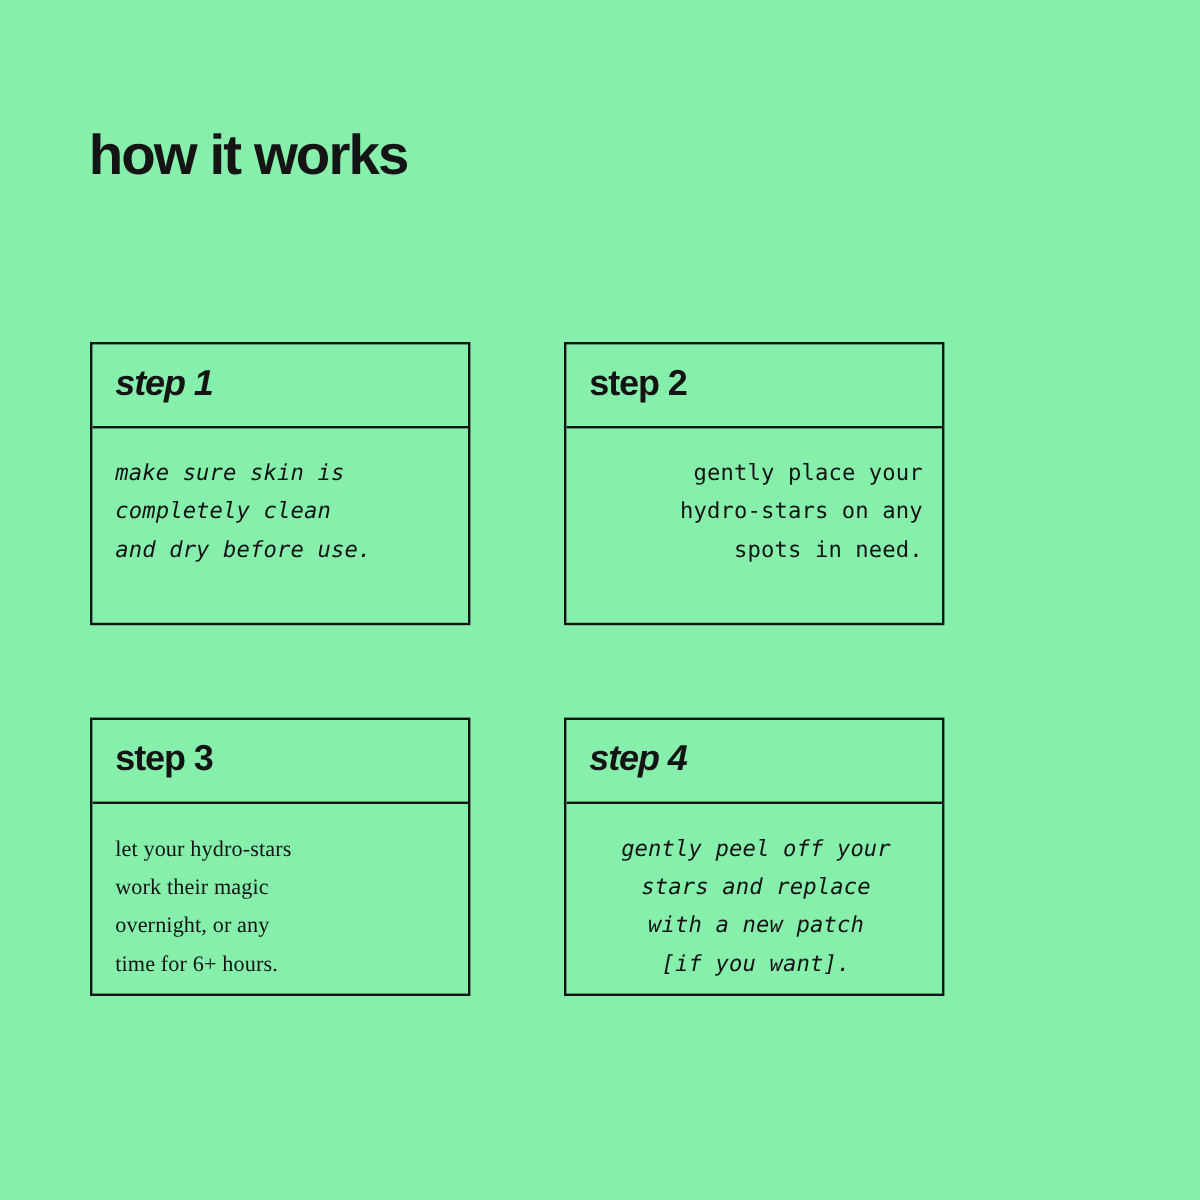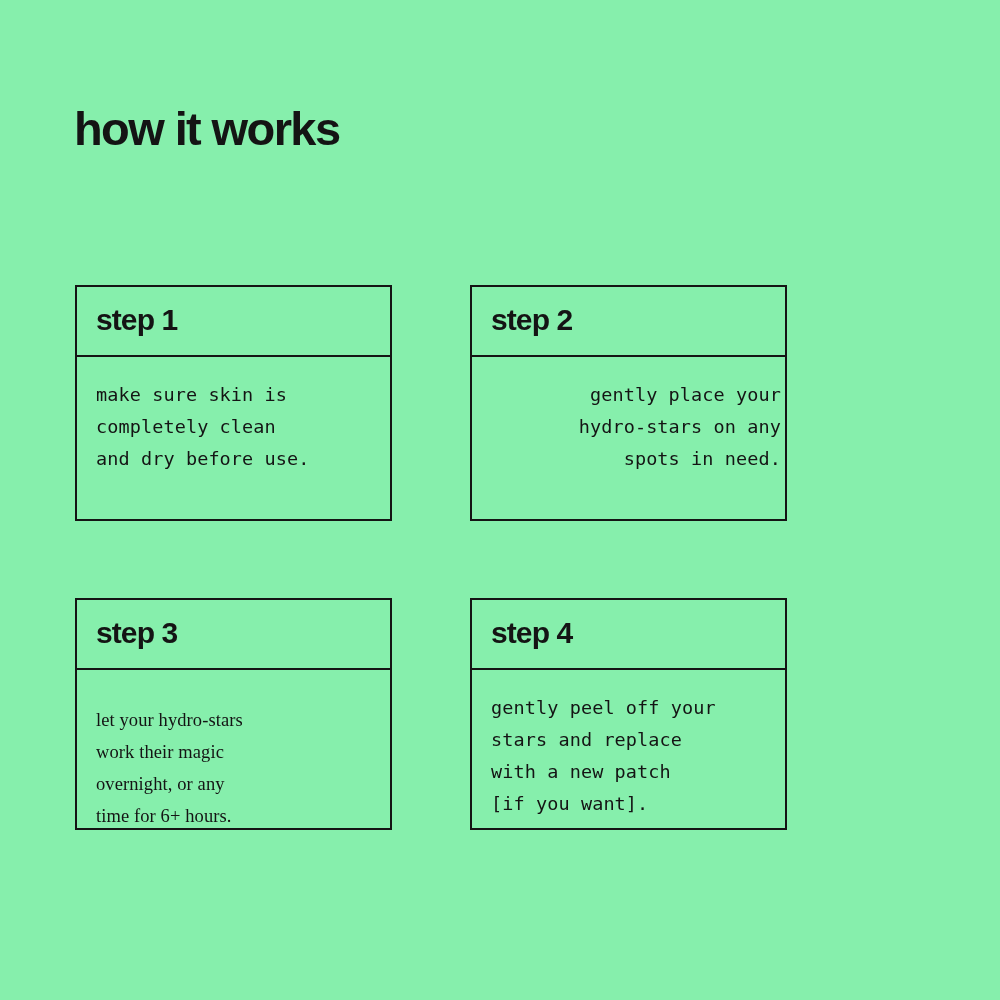--- a/index.html
+++ b/index.html
@@ -81,21 +81,21 @@
     color: #141414;
     white-space: nowrap;
     margin: 0;
     padding: 0;
     transform: translateY(-1px);
   }
 
   .step-card-body {
     box-sizing: border-box;
     flex: 1 1 auto;
-    padding: 22px 4px 0 19px;
+    padding: 22px 16px 0 19px;
   }
 
   .step-card-text {
     margin: 0;
     font-family: "DejaVu Sans Mono", "Liberation Mono", monospace;
     font-size: 18.5px;
     line-height: 32px;
     letter-spacing: 0.1px;
     color: #141414;
     white-space: pre-line;
@@ -103,21 +103,21 @@
 </style>
 </head>
 <body style="background: rgb(245, 245, 0);">
 
 <div class="page" style="background: #86efac;">
 
   <h1 class="page-title" style="color: rgb(20, 20, 20);">how it works</h1>
 
   <div class="steps-grid">
 
-    <div class="step-card" style="border-color: rgb(20, 20, 20);">
+    <div class="step-card" style="border-color: rgb(20, 20, 20); font-style: italic;">
       <div class="step-card-header" style="border-bottom-color: rgb(20, 20, 20);">
         <span class="step-card-title" style="color: rgb(20, 20, 20);">step 1</span>
       </div>
       <div class="step-card-body">
         <p class="step-card-text" style="color: rgb(20, 20, 20);">make sure skin is
 completely clean
 and dry before use.</p>
       </div>
     </div>
 
@@ -125,38 +125,38 @@
       <div class="step-card-header" style="border-bottom-color: rgb(20, 20, 20);">
         <span class="step-card-title" style="color: rgb(20, 20, 20); text-align: center;">step 2</span>
       </div>
       <div class="step-card-body">
         <p class="step-card-text" style="color: rgb(20, 20, 20); text-align: right;">gently place your
 hydro-stars on any
 spots in need.</p>
       </div>
     </div>
 
-    <div class="step-card" style="border-color: rgb(20, 20, 20); gap: 12px;">
+    <div class="step-card" style="border-color: rgb(20, 20, 20);">
       <div class="step-card-header" style="border-bottom-color: rgb(20, 20, 20);">
         <span class="step-card-title" style="color: rgb(20, 20, 20);">step 3</span>
       </div>
       <div class="step-card-body">
         <p class="step-card-text" style="color: rgb(20, 20, 20); font-family: Liberation Serif, serif;">let your hydro-stars
 work their magic
 overnight, or any
 time for 6+ hours.</p>
       </div>
     </div>
 
-    <div class="step-card" style="border-color: rgb(20, 20, 20);">
+    <div class="step-card" style="border-color: rgb(20, 20, 20); font-style: italic;">
       <div class="step-card-header" style="border-bottom-color: rgb(20, 20, 20);">
         <span class="step-card-title" style="color: rgb(20, 20, 20);">step 4</span>
       </div>
       <div class="step-card-body">
-        <p class="step-card-text" style="color: rgb(20, 20, 20);">gently peel off your
+        <p class="step-card-text" style="color: rgb(20, 20, 20); text-align: center;">gently peel off your
 stars and replace
 with a new patch
 [if you want].</p>
       </div>
     </div>
 
   </div>
 </div>
 
 </body></html>

